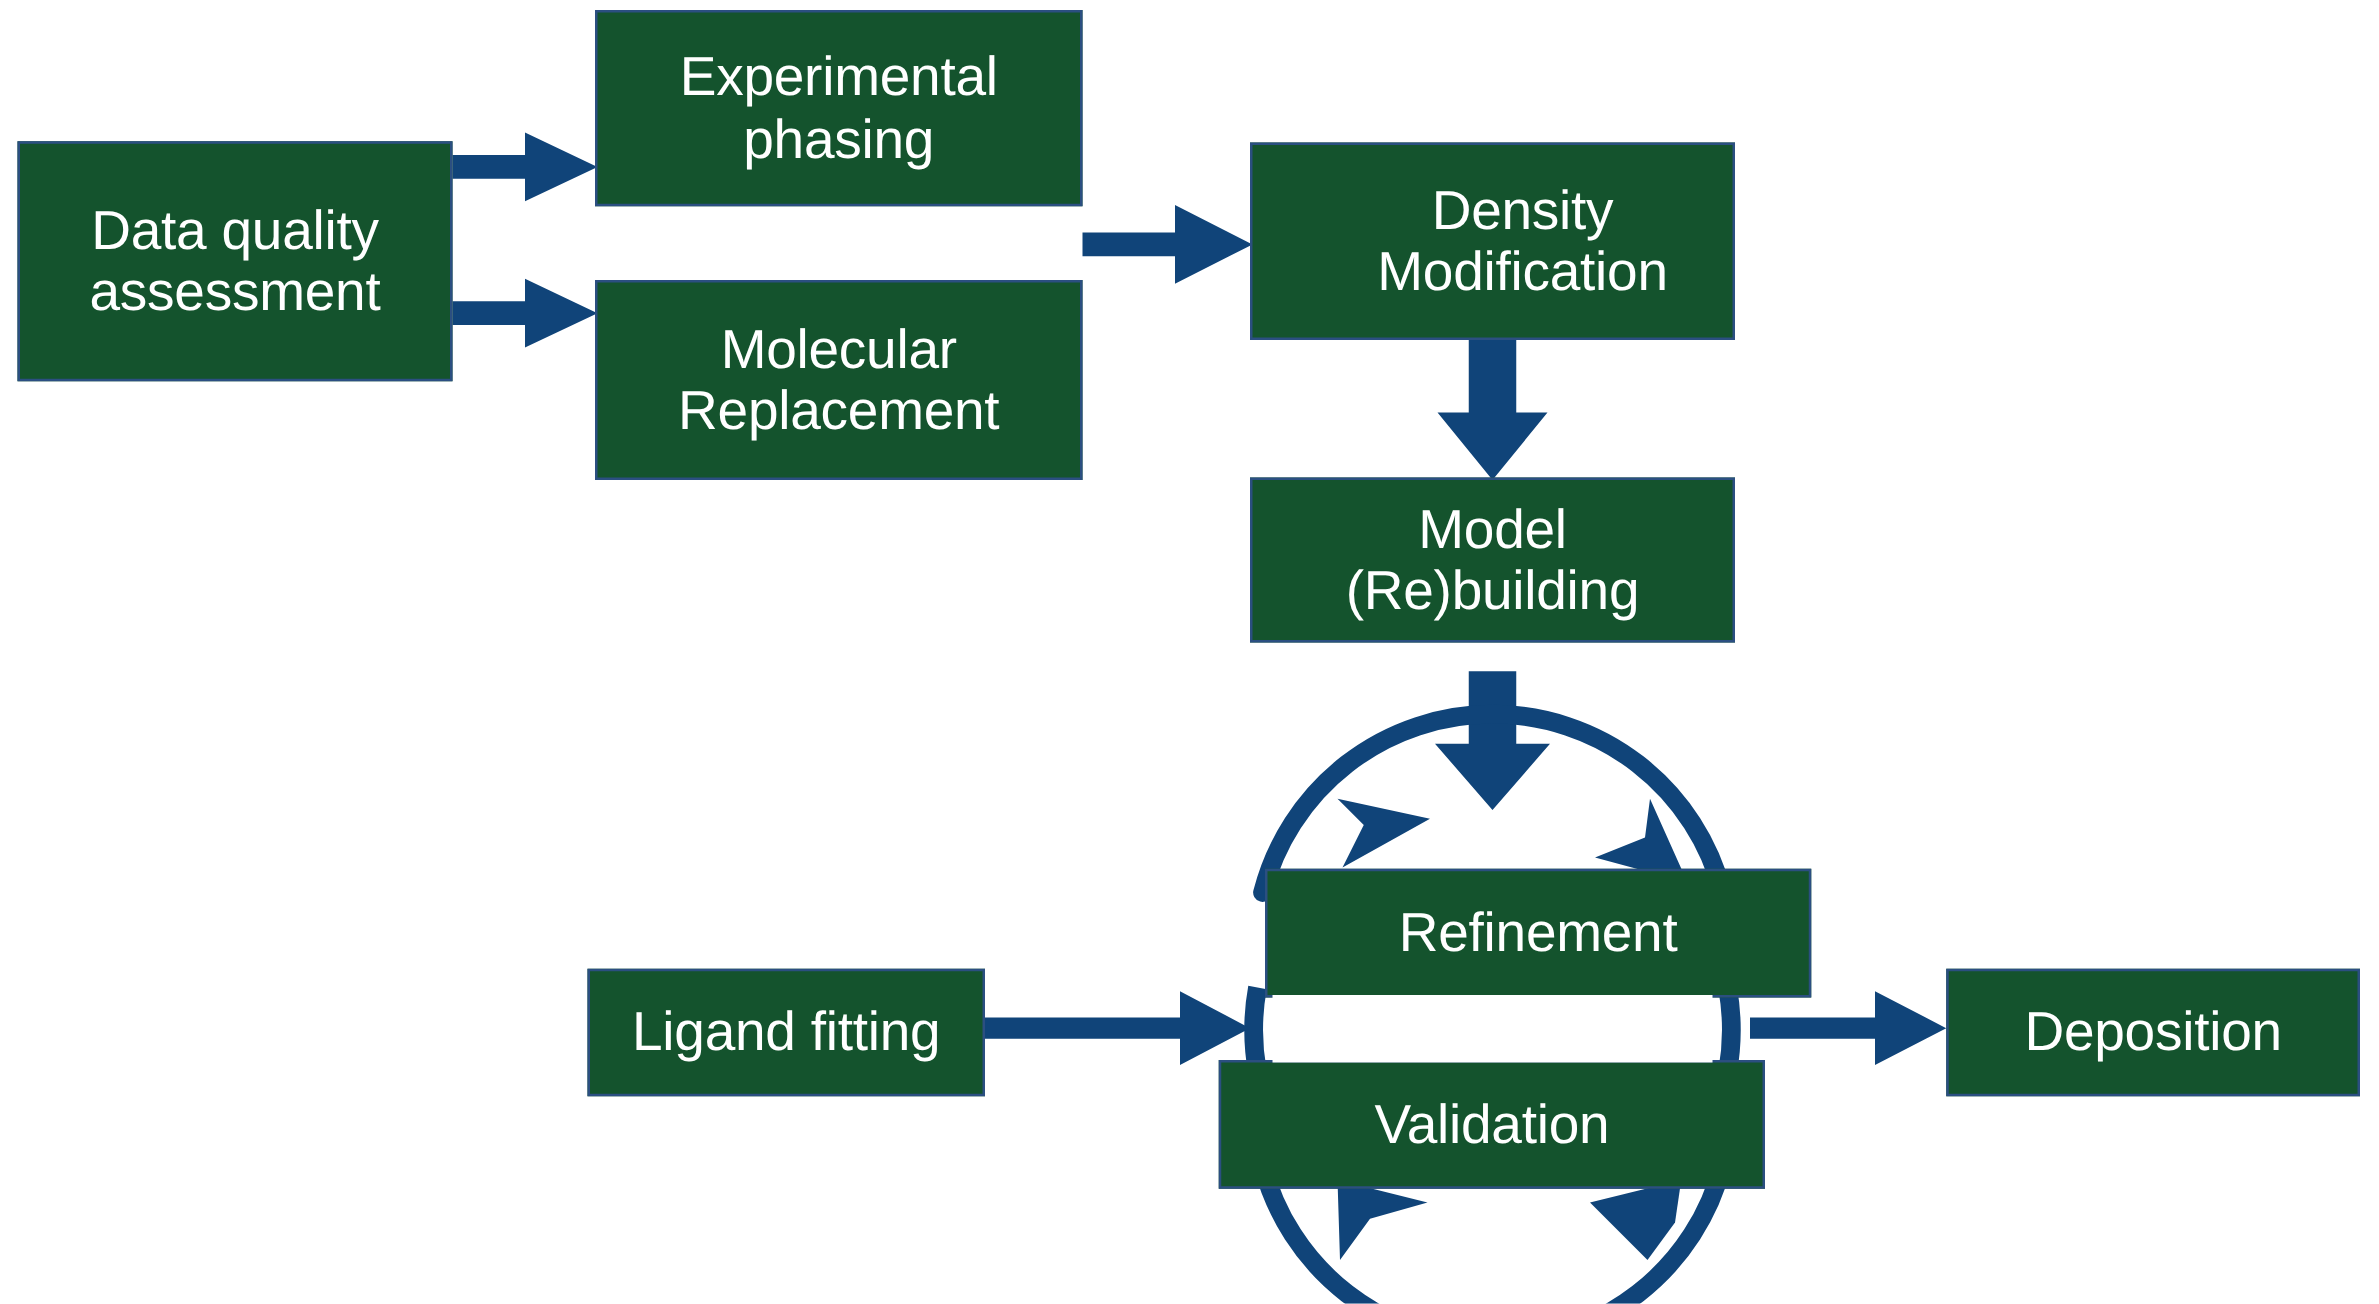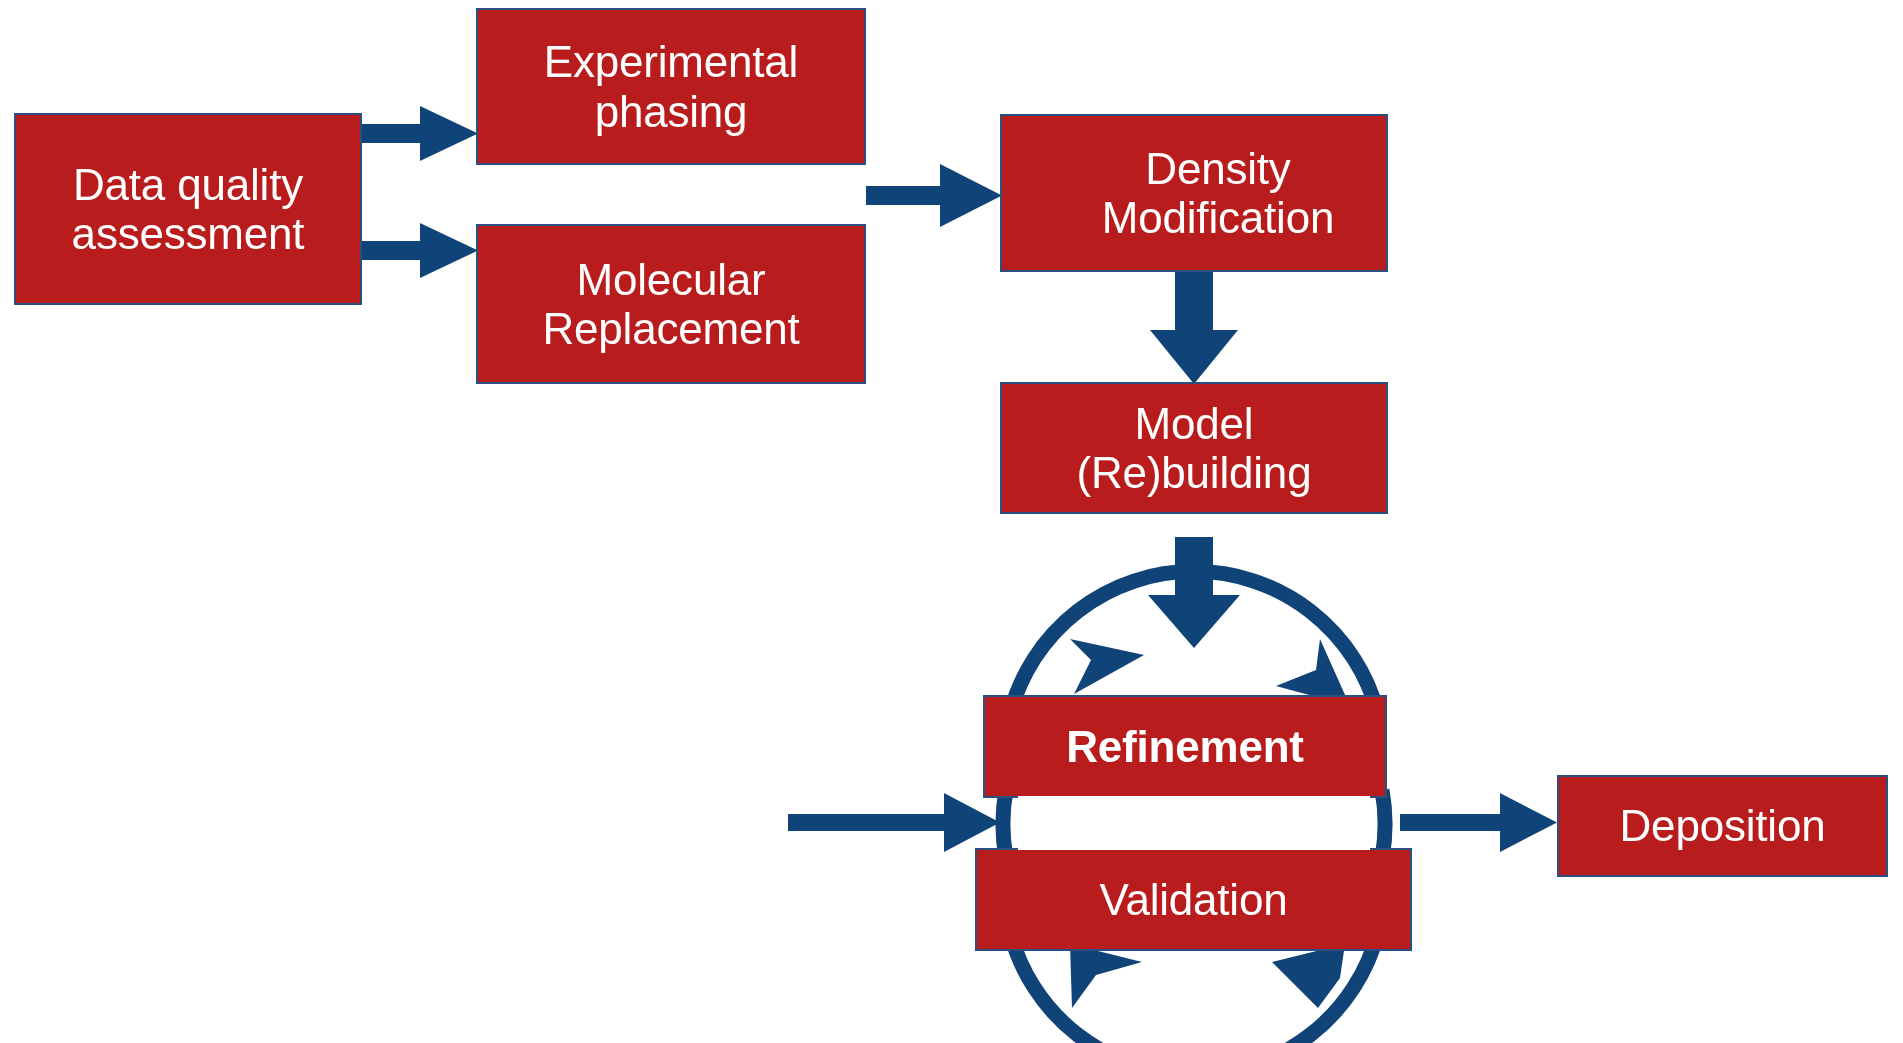--- a/index.html
+++ b/index.html
@@ -13,21 +13,21 @@
   #canvas {
     position: relative;
     width: 1903px;
     height: 1043px;
     background: #ffffff;
     overflow: hidden;
   }
   .node {
     position: absolute;
     box-sizing: border-box;
-    background: #b91c1c;
+    background: #14532d;
     border: 2px solid #2b4f81;
     color: #ffffff;
     display: flex;
     align-items: center;
     justify-content: center;
     text-align: center;
     line-height: 1.12;
     font-size: 44px;
     font-weight: 400;
     letter-spacing: -0.2px;
@@ -115,28 +115,31 @@
   <div class="node" style="left:1000px; top:114px; width:388px; height:158px;padding-left:48px;">
     <span>Density
 Modification</span>
   </div>
 
   <div class="node" style="left:1000px; top:382px; width:388px; height:132px;">
     <span>Model
 (Re)building</span>
   </div>
 
-  <div class="node" style="left:983px; top:695px; width:404px; height:103px;font-weight:bold;">
+  <div class="node" style="left:1012px; top:695px; width:437px; height:103px;">
     <span>Refinement</span>
   </div>
 
   <div class="node" style="left:975px; top:848px; width:437px; height:103px;">
     <span>Validation</span>
   </div>
 
+  <div class="node" style="left:470px; top:775px; width:318px; height:102px;">
+    <span>Ligand fitting</span>
+  </div>
 
   <div class="node" style="left:1557px; top:775px; width:331px; height:102px;">
     <span>Deposition</span>
   </div>
 
   <div class="cycle-gap" style="left:1018px; top:796px; width:352px; height:54px;"></div>
 
   <svg class="layer over" viewBox="0 0 1903 1043" xmlns="http://www.w3.org/2000/svg">
 
     <g>

